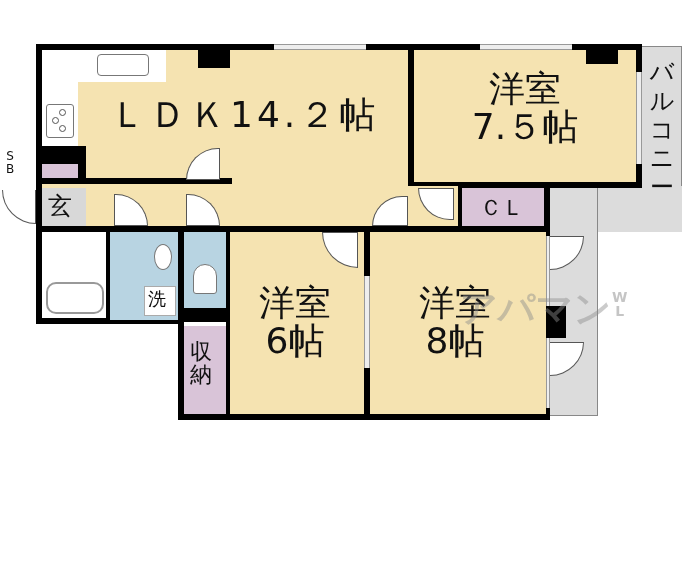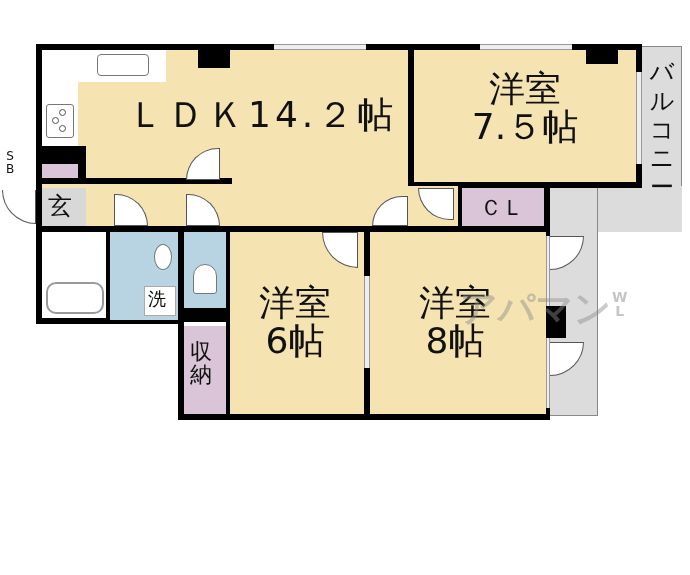--- a/index.html
+++ b/index.html
@@ -44,21 +44,21 @@
 <div class="abs" style="left:46px; top:104px; width:28px; height:34px; border:1.5px solid #777; border-radius:3px; background:#fff;">
   <div class="abs" style="left:12px; top:4px; width:7px; height:7px; border:1px solid #555; border-radius:50%;"></div>
   <div class="abs" style="left:5px; top:12px; width:7px; height:7px; border:1px solid #555; border-radius:50%;"></div>
   <div class="abs" style="left:12px; top:20px; width:7px; height:7px; border:1px solid #555; border-radius:50%;"></div>
 </div>
 <div class="abs wall" style="left:198px; top:50px; width:32px; height:18px;"></div>
 <div class="abs wall" style="left:36px; top:44px; width:6px; height:280px;"></div>
 <div class="abs wall" style="left:36px; top:146px; width:50px; height:32px;"></div>
 <div class="win" style="left:274px; top:44px; width:92px; height:6px;"></div>
 
-<div class="label" style="left:110px; top:96px; font-size:36px; letter-spacing:4px;margin-left:18px;">ＬＤＫ14.２帖</div>
+<div class="label" style="left:110px; top:96px; font-size:36px; letter-spacing:4px;">ＬＤＫ14.２帖</div>
 
 <div class="abs wall" style="left:408px; top:44px; width:6px; height:142px;"></div>
 
 <div class="abs floor" style="left:414px; top:50px; width:222px; height:132px;"></div>
 <div class="abs wall" style="left:586px; top:44px; width:32px; height:20px;"></div>
 <div class="abs wall" style="left:636px; top:44px; width:6px; height:144px;"></div>
 <div class="abs wall" style="left:408px; top:182px; width:234px; height:6px;"></div>
 <div class="win" style="left:480px; top:44px; width:92px; height:6px;"></div>
 <div class="winv" style="left:636px; top:72px; width:6px; height:92px;"></div>
 <div class="label" style="left:460px; top:70px; width:130px; font-size:36px;">洋室

